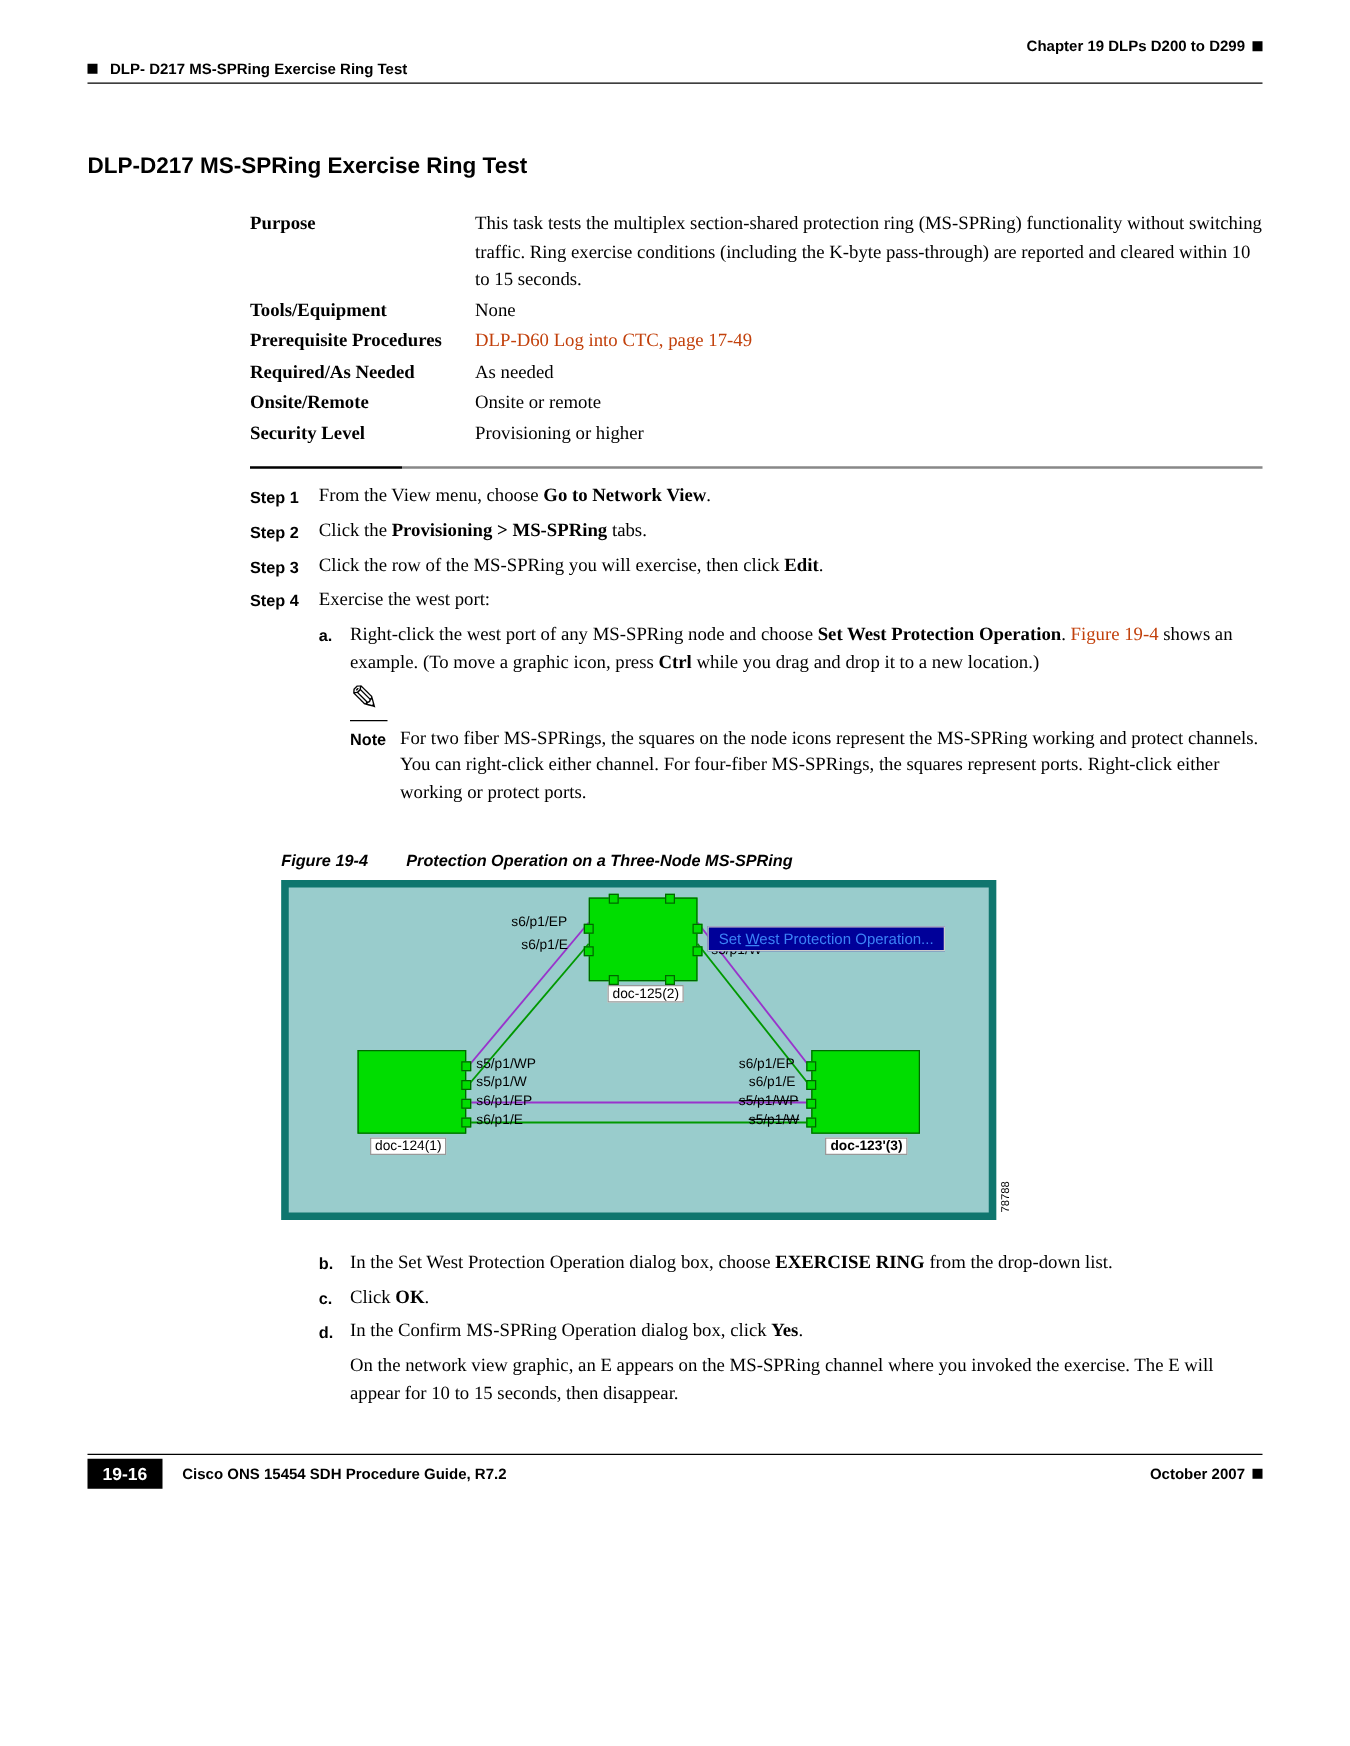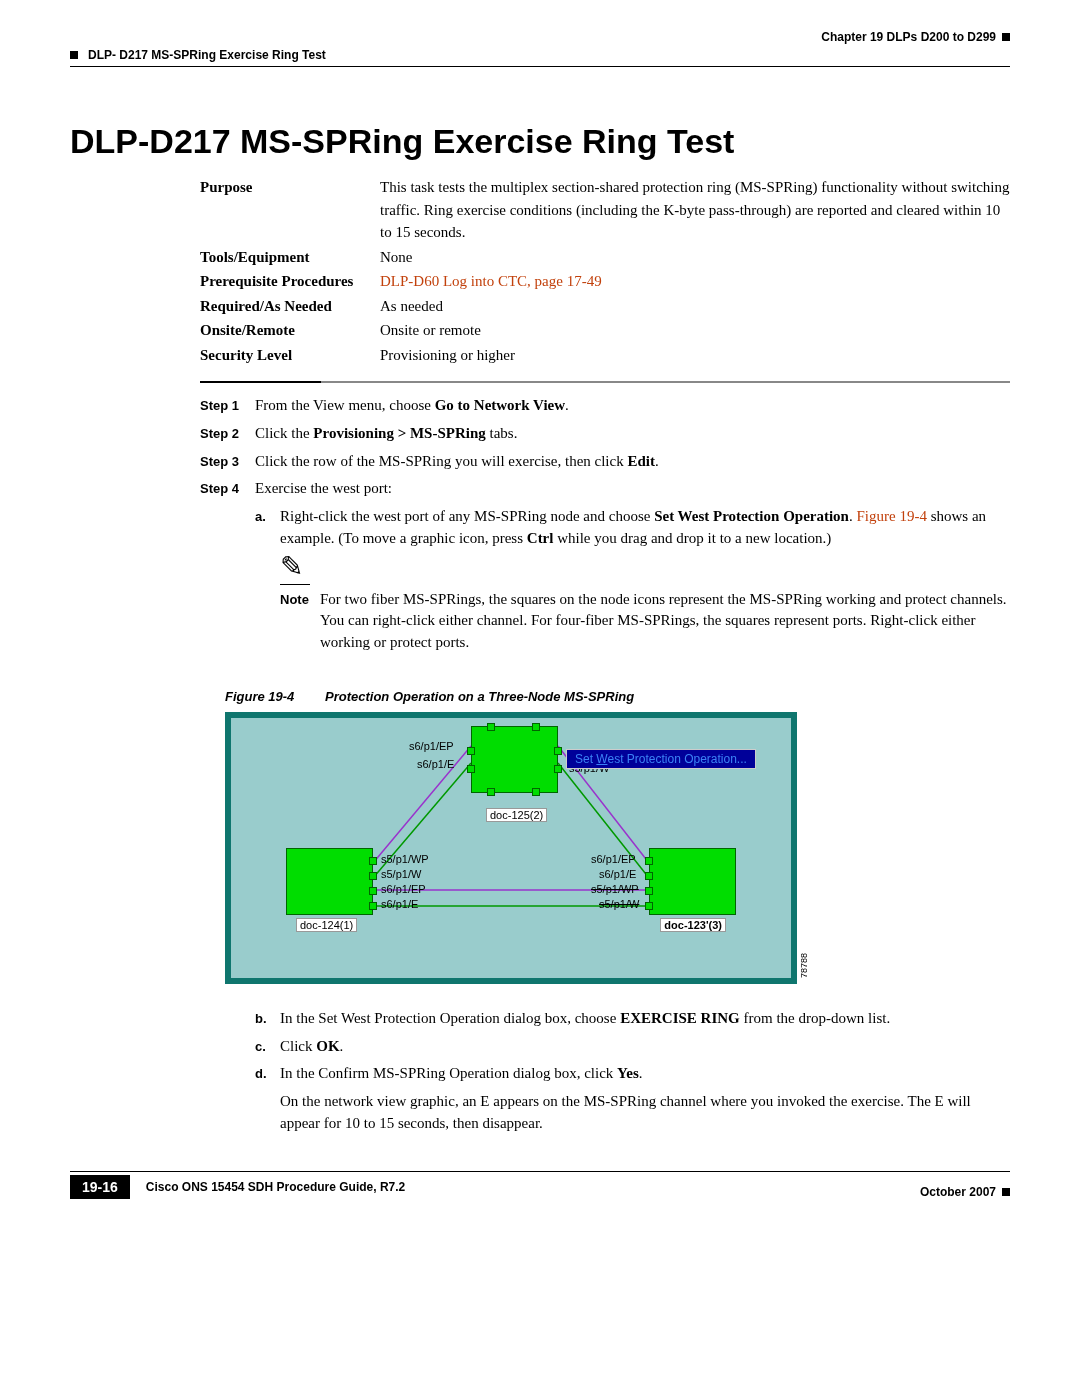--- a/index.html
+++ b/index.html
@@ -48,23 +48,23 @@
   .sub-header .black-box-left {
     display: inline-block;
     width: 8px;
     height: 8px;
     background: #000;
     margin-right: 10px;
   }
   h1 {
     font-family: Arial, Helvetica, sans-serif;
     font-weight: bold;
-    font-size: 34px;
+    font-size: 18px;
     margin-top: 55px;
-    margin-bottom: 15px;
+    margin-bottom: 25px;
   }
   .info-table {
     margin-left: 130px;
     margin-bottom: 15px;
   }
   .info-row {
     display: flex;
     margin-bottom: 2px;
     line-height: 1.5;
   }
@@ -232,21 +232,21 @@
     width: 100%;
     height: 100%;
     pointer-events: none;
   }
   .footer {
     margin-top: 30px;
     border-top: 1px solid #000;
     padding-top: 3px;
     display: flex;
     justify-content: space-between;
-    align-items: flex-end;
+    align-items: center;
     font-family: Arial, Helvetica, sans-serif;
     font-size: 12px;
     font-weight: bold;
   }
   .footer-left {
     display: flex;
     align-items: center;
   }
   .page-num {
     background: #000;
@@ -397,21 +397,21 @@
     <div class="port-label" style="top:135px;left:150px">s5/p1/WP</div>
     <div class="port-label" style="top:150px;left:150px">s5/p1/W</div>
     <div class="port-label" style="top:165px;left:150px">s6/p1/EP</div>
     <div class="port-label" style="top:180px;left:150px">s6/p1/E</div>
 
     <div class="port-label" style="top:135px;left:360px">s6/p1/EP</div>
     <div class="port-label" style="top:150px;left:368px">s6/p1/E</div>
     <div class="port-label" style="top:165px;left:360px;text-decoration:line-through">s5/p1/WP</div>
     <div class="port-label" style="top:180px;left:368px;text-decoration:line-through">s5/p1/W</div>
 
-    <div class="node-label" style="top:90px;left:255px">doc-125(2)</div>
+    <div class="node-label" style="top:78px;left:255px">doc-125(2)</div>
     <div class="node-label" style="top:200px;left:65px">doc-124(1)</div>
     <div class="node-label" style="top:200px;right:65px;font-weight:bold">doc-123'(3)</div>
 
     <div class="menu-box">Set <span class="underline">W</span>est Protection Operation...</div>
     <div class="fig-id">78788</div>
   </div>
 
   <div class="steps" style="margin-top:18px">
     <div class="step-row">
       <div class="step-label"></div>

